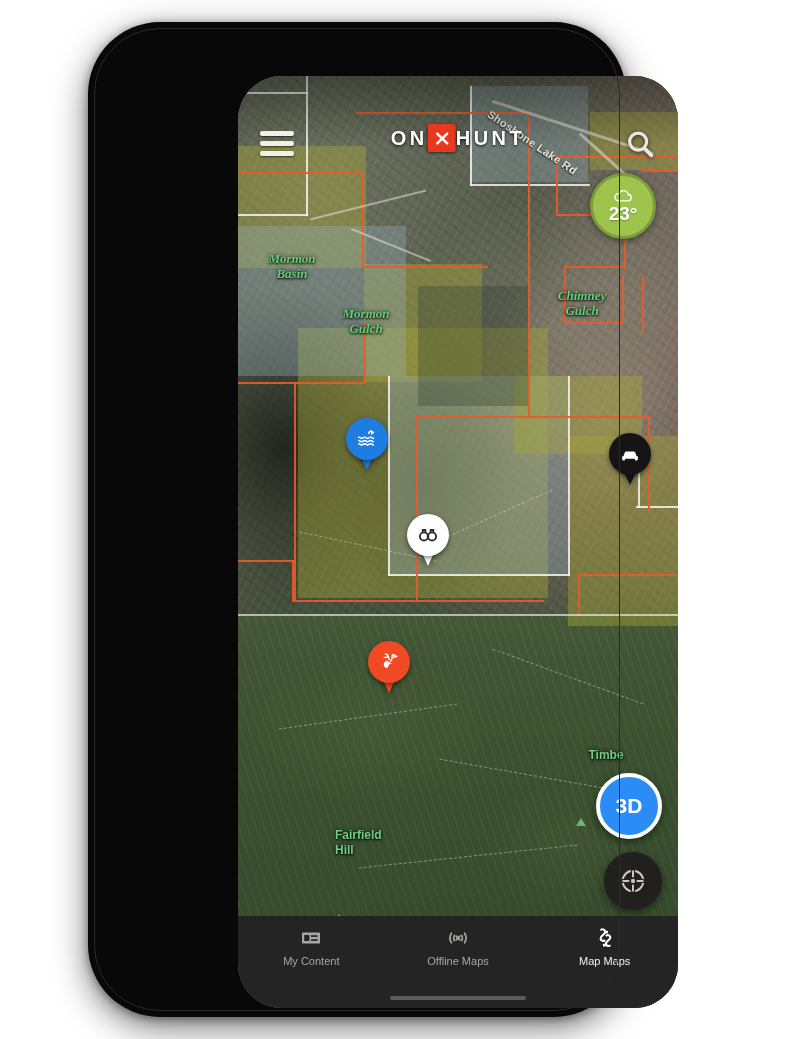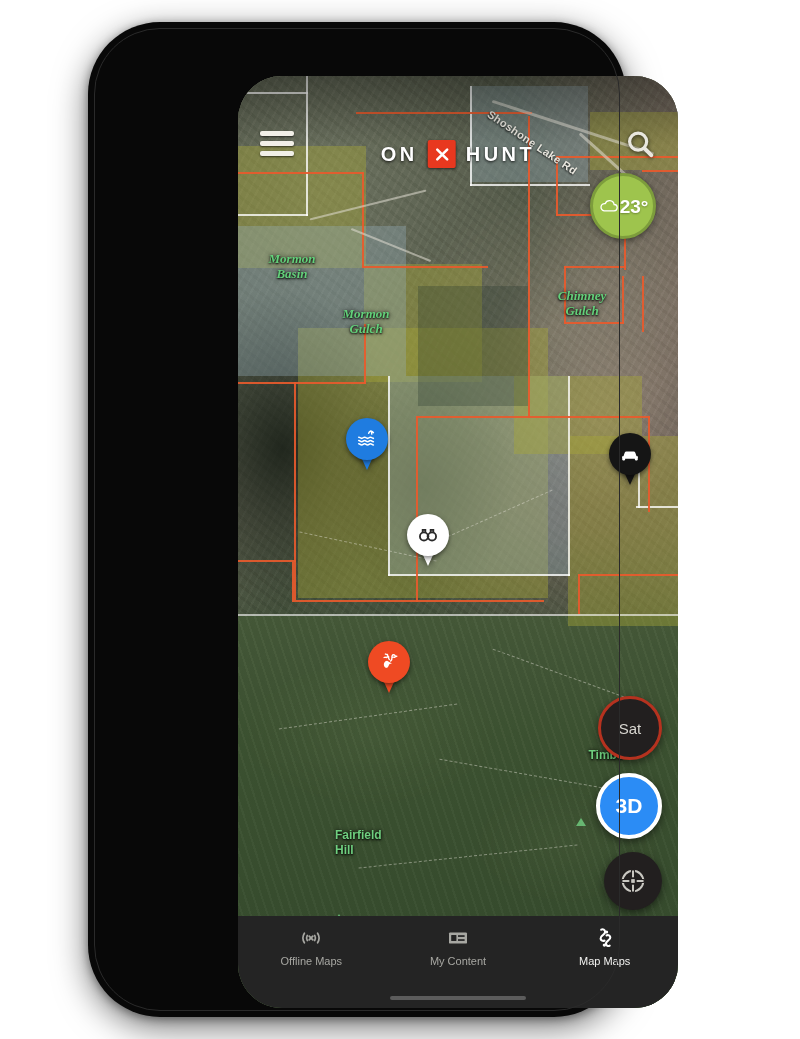--- a/index.html
+++ b/index.html
@@ -92,33 +92,33 @@
     text-shadow:0 1px 2px rgba(0,0,0,.9);white-space:nowrap;
   }
   .peak{position:absolute;width:0;height:0;border-left:5px solid transparent;border-right:5px solid transparent;border-bottom:8px solid rgba(110,200,125,.85);}
 
   
   #topbar{position:absolute;left:0;top:0;right:0;height:70px;
     background:linear-gradient(180deg, rgba(0,0,0,.34) 0%, rgba(0,0,0,0) 100%);pointer-events:none;}
   #hamburger{position:absolute;left:22px;top:55px;width:34px;height:26px;cursor:pointer;}
   #hamburger i{display:block;height:5px;background:#f1efe7;border-radius:2px;margin-bottom:5px;
     box-shadow:0 1px 2px rgba(0,0,0,.6);}
-  #logo{position:absolute;left:50%;top:64px;transform:translateX(-50%);
-    display:flex;align-items:center;gap:10px;}
+  #logo{position:absolute;left:50%;top:48px;transform:translateX(-50%);
+    display:flex;align-items:center;gap:0;}
   #logo .word{color:#fff;font-size:20px;font-weight:bold;letter-spacing:3.5px;
     text-shadow:0 1px 3px rgba(0,0,0,.85);}
   #logo .xbox{width:28px;height:28px;background:#e8381f;display:flex;align-items:center;
     justify-content:center;border-radius:2px;box-shadow:0 1px 3px rgba(0,0,0,.6);}
   #logo .xbox svg{width:17px;height:17px;}
   #searchbtn{position:absolute;right:22px;top:52px;width:32px;height:32px;cursor:pointer;}
 
   
   #weather{
     position:absolute;right:22px;top:97px;width:60px;height:60px;border-radius:50%;
-    background:#9ec44d;border:3px solid #7d9d3c;display:flex;flex-direction:row;
+    background:#9ec44d;border:3px solid #7d9d3c;display:flex;flex-direction:column;
     align-items:center;justify-content:center;box-shadow:0 2px 6px rgba(0,0,0,.45);cursor:pointer;
   }
   #weather .cloud{width:22px;height:14px;margin-bottom:1px;}
   #weather .temp{color:#fff;font-size:19px;font-weight:bold;line-height:19px;
     text-shadow:0 1px 2px rgba(0,0,0,.3);}
 
   
   .pin{position:absolute;width:42px;height:54px;cursor:pointer;}
   .pin .head{position:absolute;left:0;top:0;width:42px;height:42px;border-radius:50%;
     display:flex;align-items:center;justify-content:center;box-shadow:0 2px 5px rgba(0,0,0,.5);}
@@ -330,23 +330,20 @@
         </svg>
       </div>
 
       <div id="weather">
         <svg class="cloud" viewBox="0 0 24 16">
           <path d="M6.4 13.5h11.2a3.6 3.6 0 0 0 .3-7.2 5.4 5.4 0 0 0-10.3-1A4 4 0 0 0 6.4 13.5z" fill="none" stroke="#fff" stroke-width="1.5"></path>
         </svg>
         <span class="temp">23°</span>
       </div>
 
-      <div class="fab" id="fab-sat">
-        <span>Sat</span>
-      </div>
       <div class="fab" id="fab-3d">
         <span>3D</span>
       </div>
       <div class="fab" id="fab-loc">
         <svg viewBox="0 0 32 32">
           <circle cx="16" cy="16" r="11" fill="none" stroke="#c9c7c1" stroke-width="2.2"></circle>
           <circle cx="16" cy="16" r="2.4" fill="#c9c7c1"></circle>
           <path d="M16 5v7M16 20v7M5 16h7M20 16h7" stroke="#221f1f" stroke-width="4.5" stroke-linecap="round"></path>
           <path d="M16 5.6v5.6M16 20.8v5.6M5.6 16h5.6M20.8 16h5.6" stroke="#c9c7c1" stroke-width="2.2" stroke-linecap="round"></path>
         </svg>
@@ -362,39 +359,39 @@
           <div>Elevation 3677 ft</div>
         </div>
       </div>
 
       <div id="bottomnav">
 
 
         <div class="navitem">
           <span class="ic">
             <svg viewBox="0 0 24 24">
-              <path d="M5.4 7.2a9 9 0 0 0 0 9.6M8.3 9.4a5.2 5.2 0 0 0 0 5.2M18.6 7.2a9 9 0 0 1 0 9.6M15.7 9.4a5.2 5.2 0 0 1 0 5.2" stroke="#a7a7a2" stroke-width="1.7" fill="none" stroke-linecap="round"></path>
-              <path d="M10.2 10.2l3.6 3.6M13.8 10.2l-3.6 3.6" stroke="#a7a7a2" stroke-width="1.9" stroke-linecap="round"></path>
-            </svg>
-          </span>
-          <span class="lb">Offline Maps</span>
-        </div>
-
-        <div class="navitem">
-          <span class="ic">
-            <svg viewBox="0 0 24 24">
               <rect x="3" y="6.4" width="18" height="11.2" rx="1.2" fill="#a7a7a2"></rect>
               <rect x="5.2" y="9" width="5.2" height="6" rx=".6" fill="#242424"></rect>
               <rect x="12" y="9.2" width="6.6" height="1.7" fill="#242424"></rect>
               <rect x="12" y="13.2" width="6.6" height="1.7" fill="#242424"></rect>
             </svg>
           </span>
           <span class="lb">My Content</span>
         </div>
 
+        <div class="navitem">
+          <span class="ic">
+            <svg viewBox="0 0 24 24">
+              <path d="M5.4 7.2a9 9 0 0 0 0 9.6M8.3 9.4a5.2 5.2 0 0 0 0 5.2M18.6 7.2a9 9 0 0 1 0 9.6M15.7 9.4a5.2 5.2 0 0 1 0 5.2" stroke="#a7a7a2" stroke-width="1.7" fill="none" stroke-linecap="round"></path>
+              <path d="M10.2 10.2l3.6 3.6M13.8 10.2l-3.6 3.6" stroke="#a7a7a2" stroke-width="1.9" stroke-linecap="round"></path>
+            </svg>
+          </span>
+          <span class="lb">Offline Maps</span>
+        </div>
+
         <div class="navitem active">
           <span class="ic">
             <svg viewBox="0 0 24 24">
               <path d="M8.2 3.6c1.7-1 3.8.2 3.9 2.1.1 1.6-1.1 2.5-2.3 3.4-1.3.9-2.4 1.8-2.2 3.4.2 1.9 2.3 3 3.9 2" stroke="#fff" stroke-width="2.1" fill="none" stroke-linecap="round"></path>
               <path d="M13.6 9.4c1.6-.9 3.6.3 3.7 2 .1 1.5-1 2.4-2.2 3.2-1.2.9-2.3 1.7-2.1 3.2.2 1.8 2.2 2.8 3.7 1.9" stroke="#fff" stroke-width="2.1" fill="none" stroke-linecap="round"></path>
               <circle cx="13.7" cy="5.9" r="1.5" fill="#fff"></circle>
               <circle cx="11.4" cy="19.1" r="1.7" fill="#fff"></circle>
             </svg>
           </span>
           <span class="lb">Map Maps</span>

